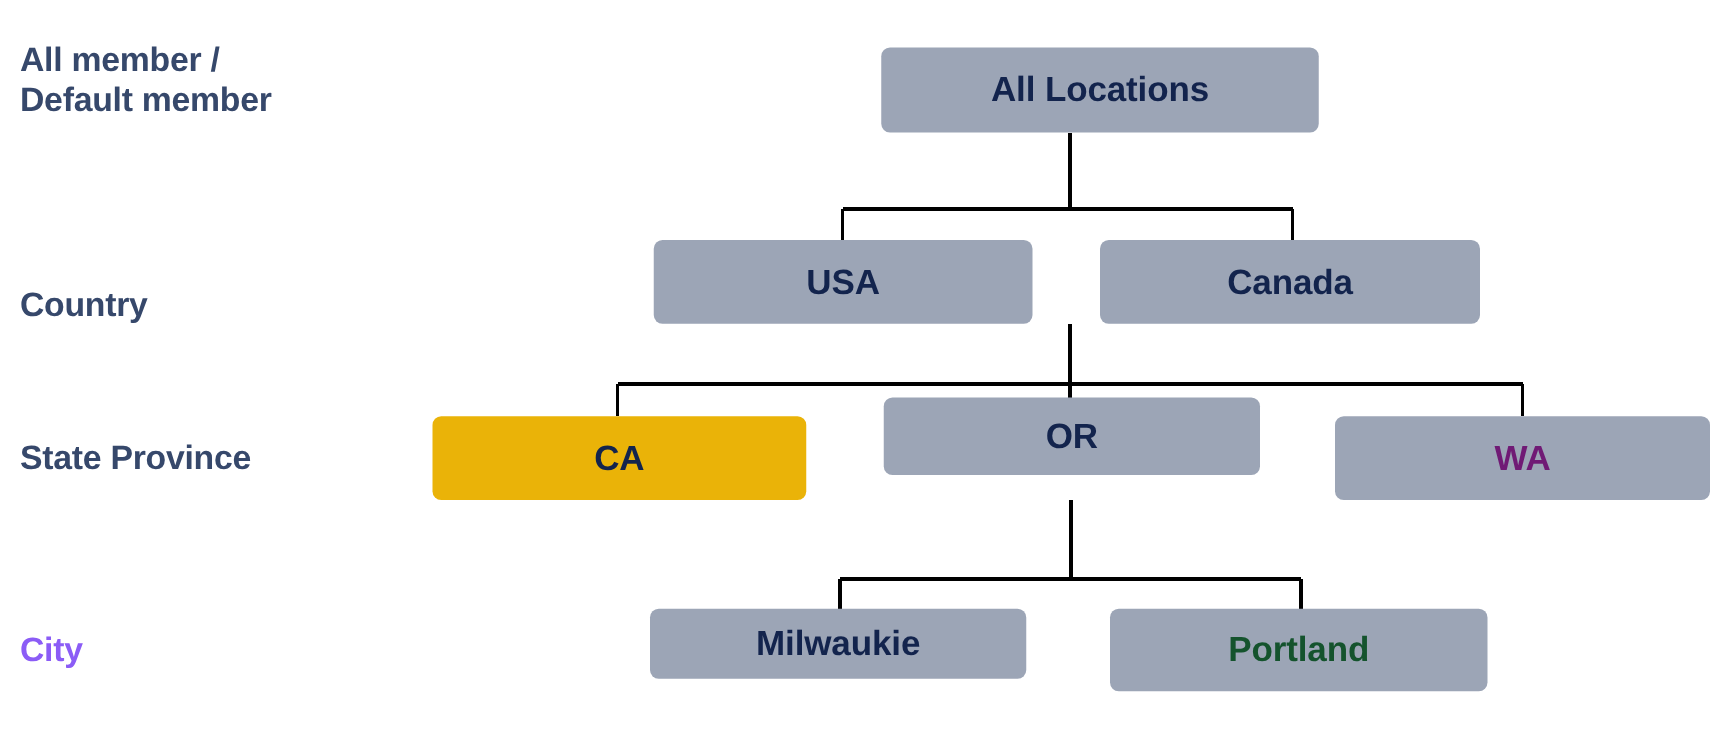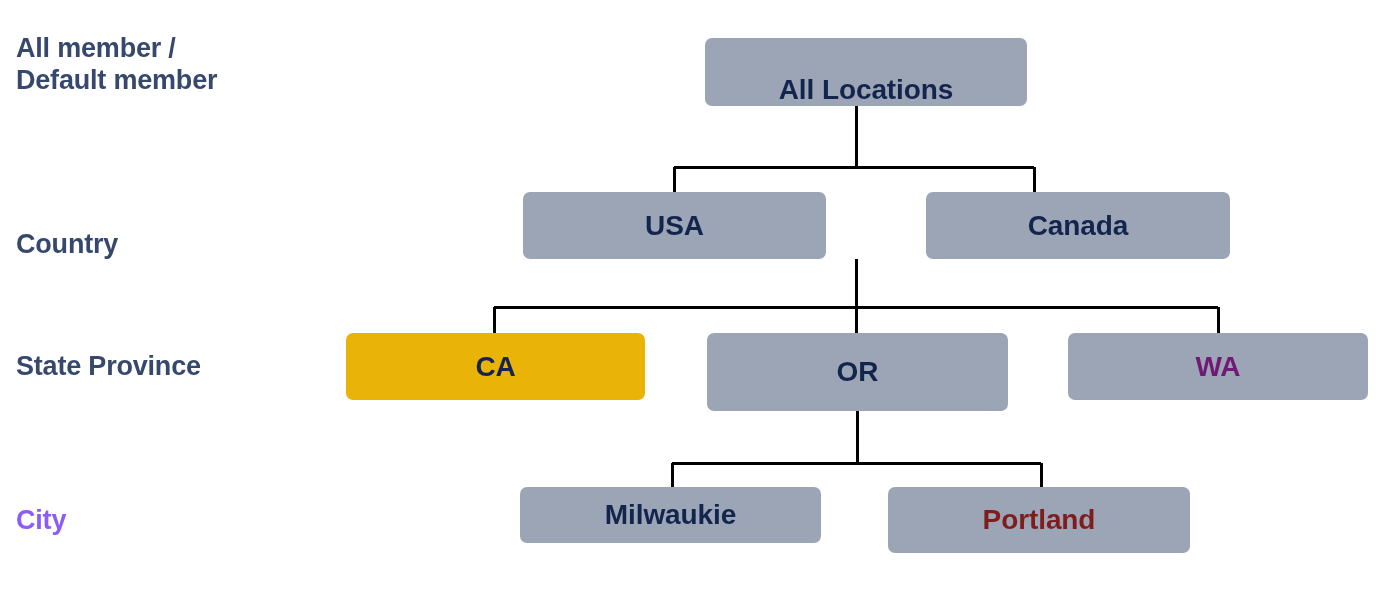--- a/index.html
+++ b/index.html
@@ -75,39 +75,39 @@
     </svg>
 
   <div id="labels">
       <div class="row-label" style="left: 16px; top: 32px; color: rgb(54, 72, 107);">All member /
 Default member</div>
       <div class="row-label" style="left: 16px; top: 209px; color: rgb(54, 72, 107); margin-top: 19px;">Country</div>
       <div class="row-label" style="left: 16px; top: 350px; color: rgb(54, 72, 107);">State Province</div>
       <div class="row-label" style="left: 16px; top: 504px; color: #8b5cf6;">City</div>
     </div>
   <div id="nodes">
-      <div class="node" style="left: 705px; top: 38px; width: 322px; height: 68px; background: rgb(156, 165, 182); align-items: flex-end;">
+      <div class="node" style="left: 705px; top: 38px; width: 350px; height: 68px; background: rgb(156, 165, 182);">
         <span class="node-label" style="color: rgb(19, 36, 77);">All Locations</span>
       </div>
       <div class="node" style="left: 523px; top: 192px; width: 303px; height: 67px; background: rgb(156, 165, 182); text-align: right;">
         <span class="node-label" style="color: rgb(19, 36, 77);">USA</span>
       </div>
-      <div class="node" style="left: 880px; top: 192px; width: 304px; height: 67px; background: rgb(156, 165, 182); margin-left: 46px;">
+      <div class="node" style="left: 880px; top: 192px; width: 304px; height: 67px; background: rgb(156, 165, 182);">
         <span class="node-label" style="color: rgb(19, 36, 77);">Canada</span>
       </div>
       <div class="node" style="left: 346px; top: 333px; width: 299px; height: 67px; background: #eab308;">
         <span class="node-label" style="color: rgb(19, 36, 77);">CA</span>
       </div>
-      <div class="node" style="left: 707px; top: 333px; width: 301px; height: 78px; background: rgb(156, 165, 182);">
+      <div class="node" style="left: 707px; top: 318px; width: 301px; height: 62px; background: rgb(156, 165, 182);">
         <span class="node-label" style="color: rgb(19, 36, 77);">OR</span>
       </div>
       <div class="node" style="left: 1068px; top: 333px; width: 300px; height: 67px; background: rgb(156, 165, 182);">
         <span class="node-label" style="color: #701a75;">WA</span>
       </div>
       <div class="node" style="left: 520px; top: 487px; width: 301px; height: 56px; background: rgb(156, 165, 182);">
         <span class="node-label" style="color: rgb(19, 36, 77);">Milwaukie</span>
       </div>
       <div class="node" style="left: 888px; top: 487px; width: 302px; height: 66px; background: rgb(156, 165, 182);">
-        <span class="node-label" style="color: #7f1d1d;">Portland</span>
+        <span class="node-label" style="color: #14532d;">Portland</span>
       </div>
     </div>
 
 </div>
 
 </body></html>

